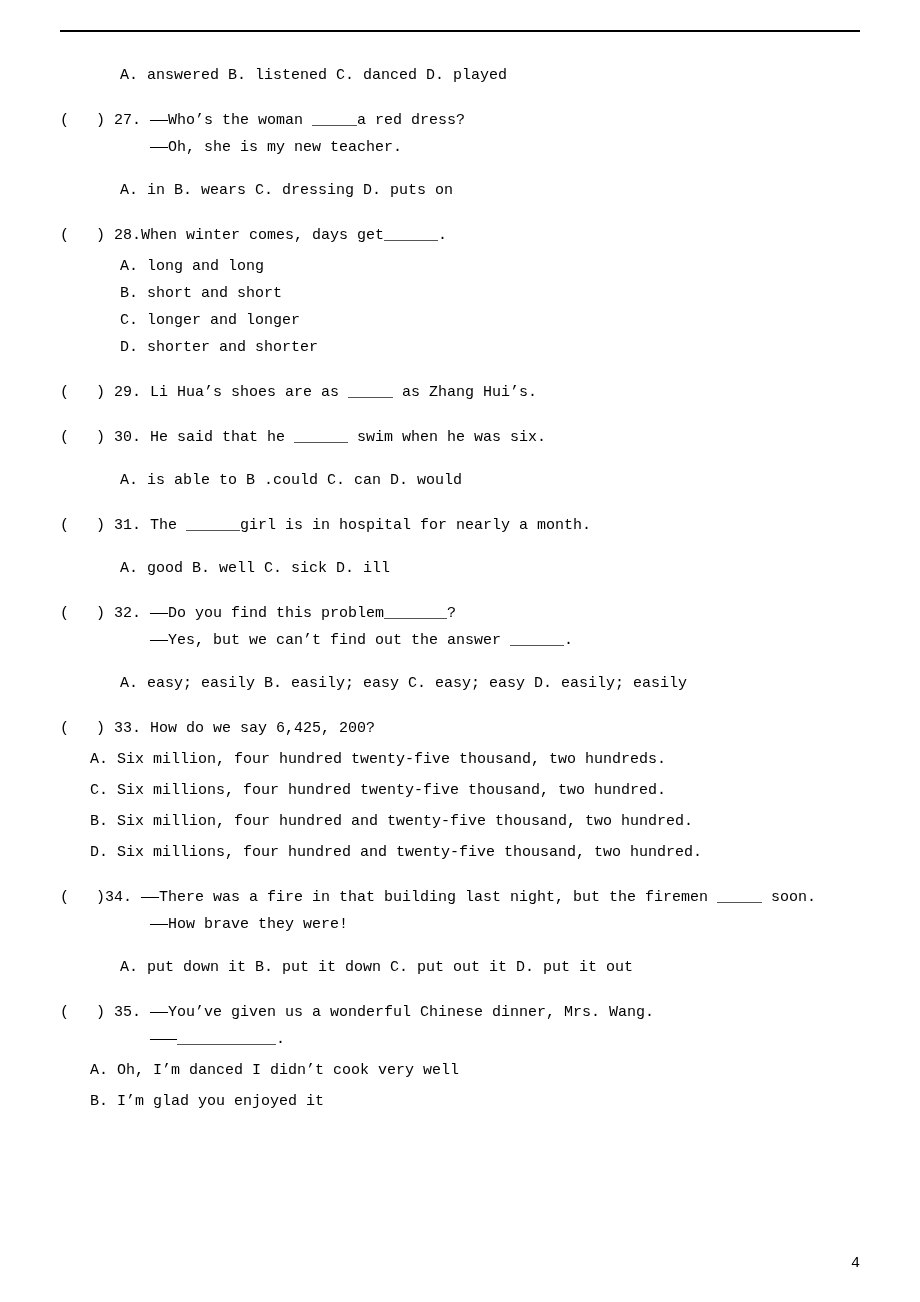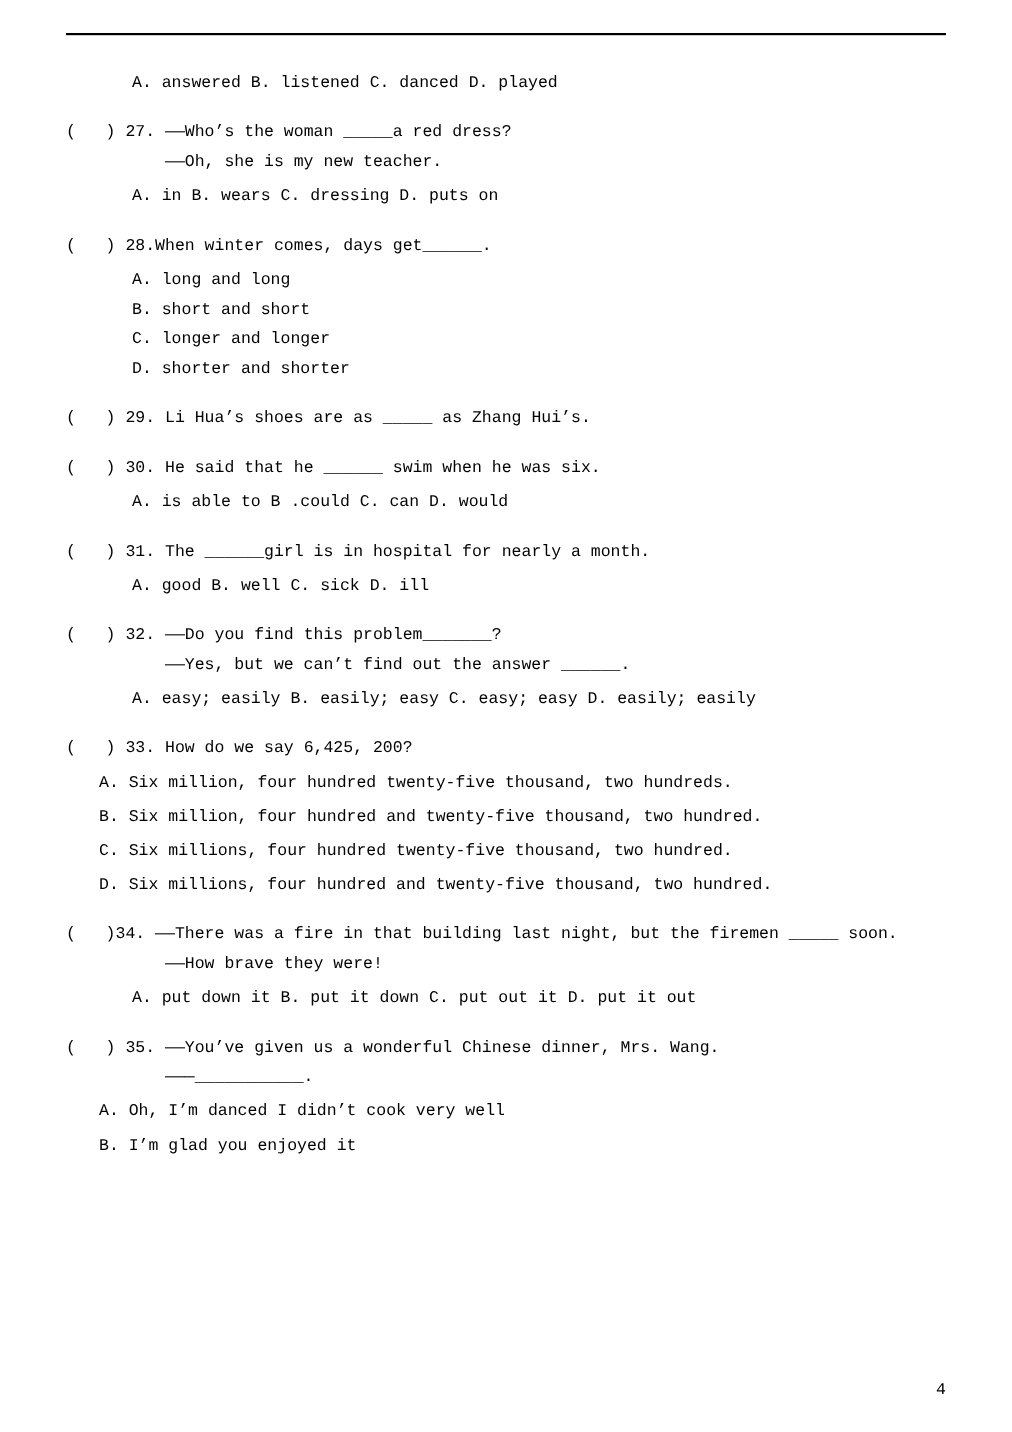--- a/index.html
+++ b/index.html
@@ -25,21 +25,21 @@
       line-height: 1.8;
     }
     .question-line {
       display: flex;
       flex-wrap: wrap;
       align-items: baseline;
       line-height: 1.8;
     }
     .options-line {
       margin-left: 60px;
-      margin-top: 4px;
+      margin-top: 16px;
       line-height: 1.8;
     }
     .options-line-2col {
       margin-left: 60px;
       margin-top: 4px;
       display: grid;
       grid-template-columns: 1fr;
       line-height: 1.8;
     }
     .options-full {
@@ -93,22 +93,22 @@
       <div class="options-line">A. good    B. well    C. sick    D. ill</div>
     </div>
     <div class="question-block">
       <div class="question-line"> ( &nbsp; ) 32. ——Do you find this problem_______?</div>
       <div class="sub-line">——Yes, but we can’t find out the answer ______.</div>
       <div class="options-line">A. easy; easily    B. easily; easy    C. easy; easy    D. easily; easily</div>
     </div>
     <div class="question-block">
       <div class="question-line"> ( &nbsp; ) 33. How do we say 6,425, 200?</div>
       <div class="options-full">A.        Six million, four hundred twenty-five thousand, two hundreds.</div>
+      <div class="options-full">C.        Six millions, four hundred twenty-five thousand, two hundred.</div>
       <div class="options-full">B.        Six million, four hundred and twenty-five thousand, two hundred.</div>
-      <div class="options-full">C.        Six millions, four hundred twenty-five thousand, two hundred.</div>
       <div class="options-full">D.        Six millions, four hundred and twenty-five thousand, two hundred.</div>
     </div>
     <div class="question-block">
       <div class="question-line">( &nbsp; )34. ——There was a fire in that building last night, but the firemen _____ soon.</div>
       <div class="sub-line">——How brave they were!</div>
       <div class="options-line">A. put down it    B. put it down    C. put out it    D. put it out</div>
     </div>
     <div class="question-block">
       <div class="question-line"> ( &nbsp; ) 35. ——You’ve given us a wonderful Chinese dinner, Mrs. Wang.</div>
       <div class="sub-line">———___________.</div>

